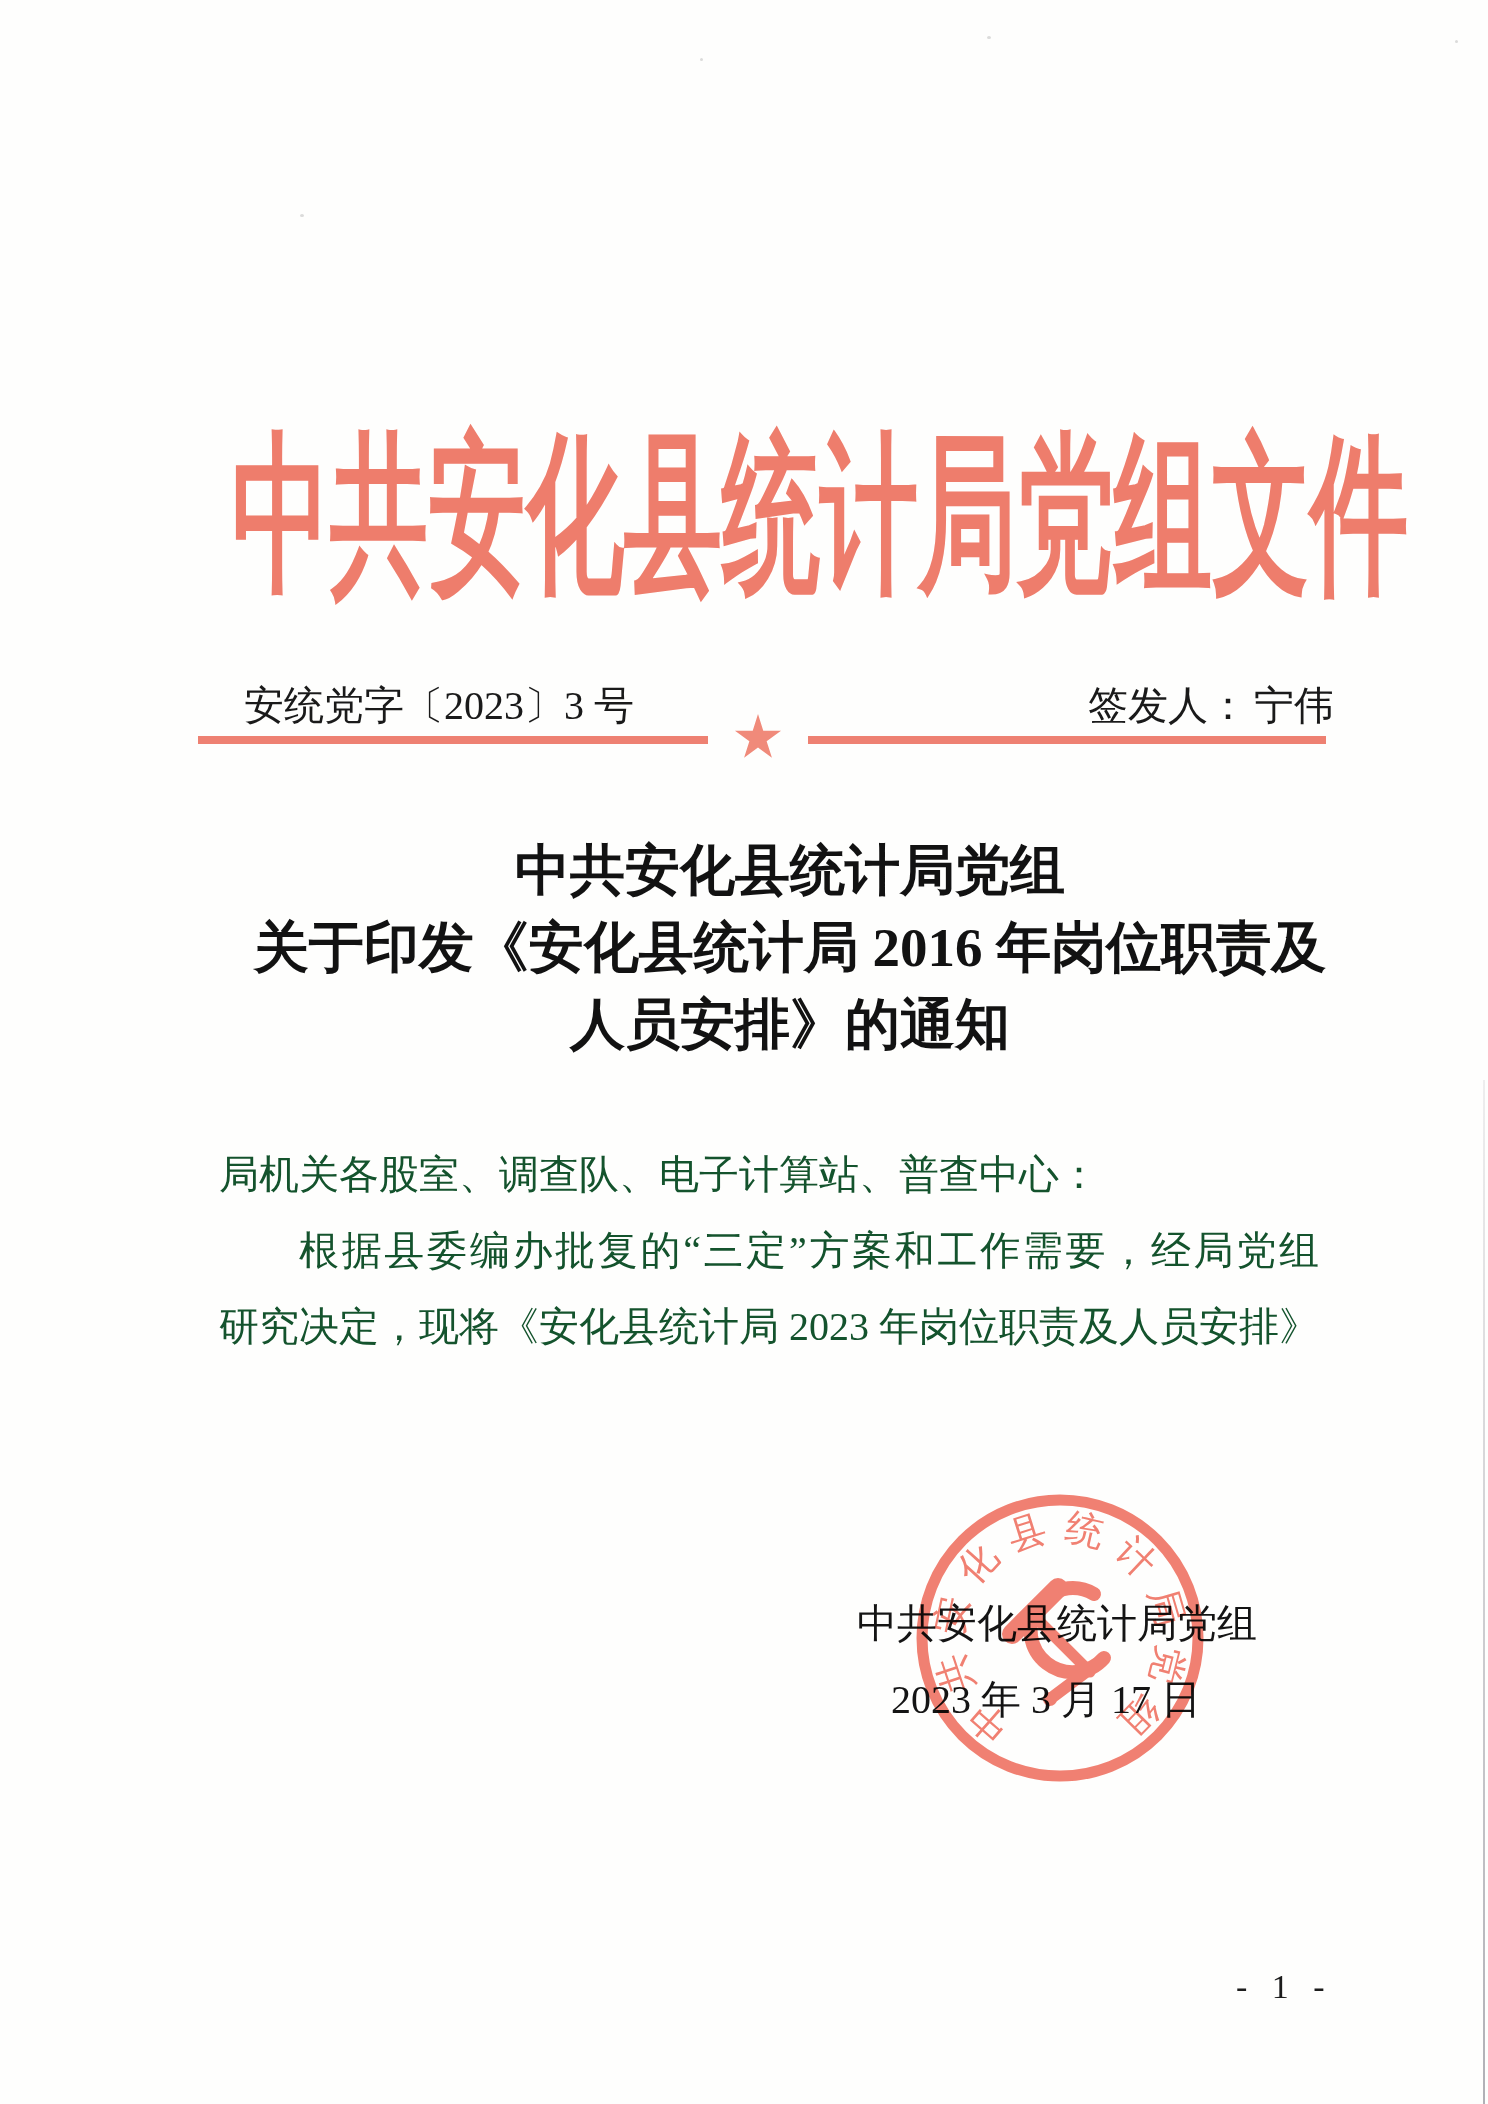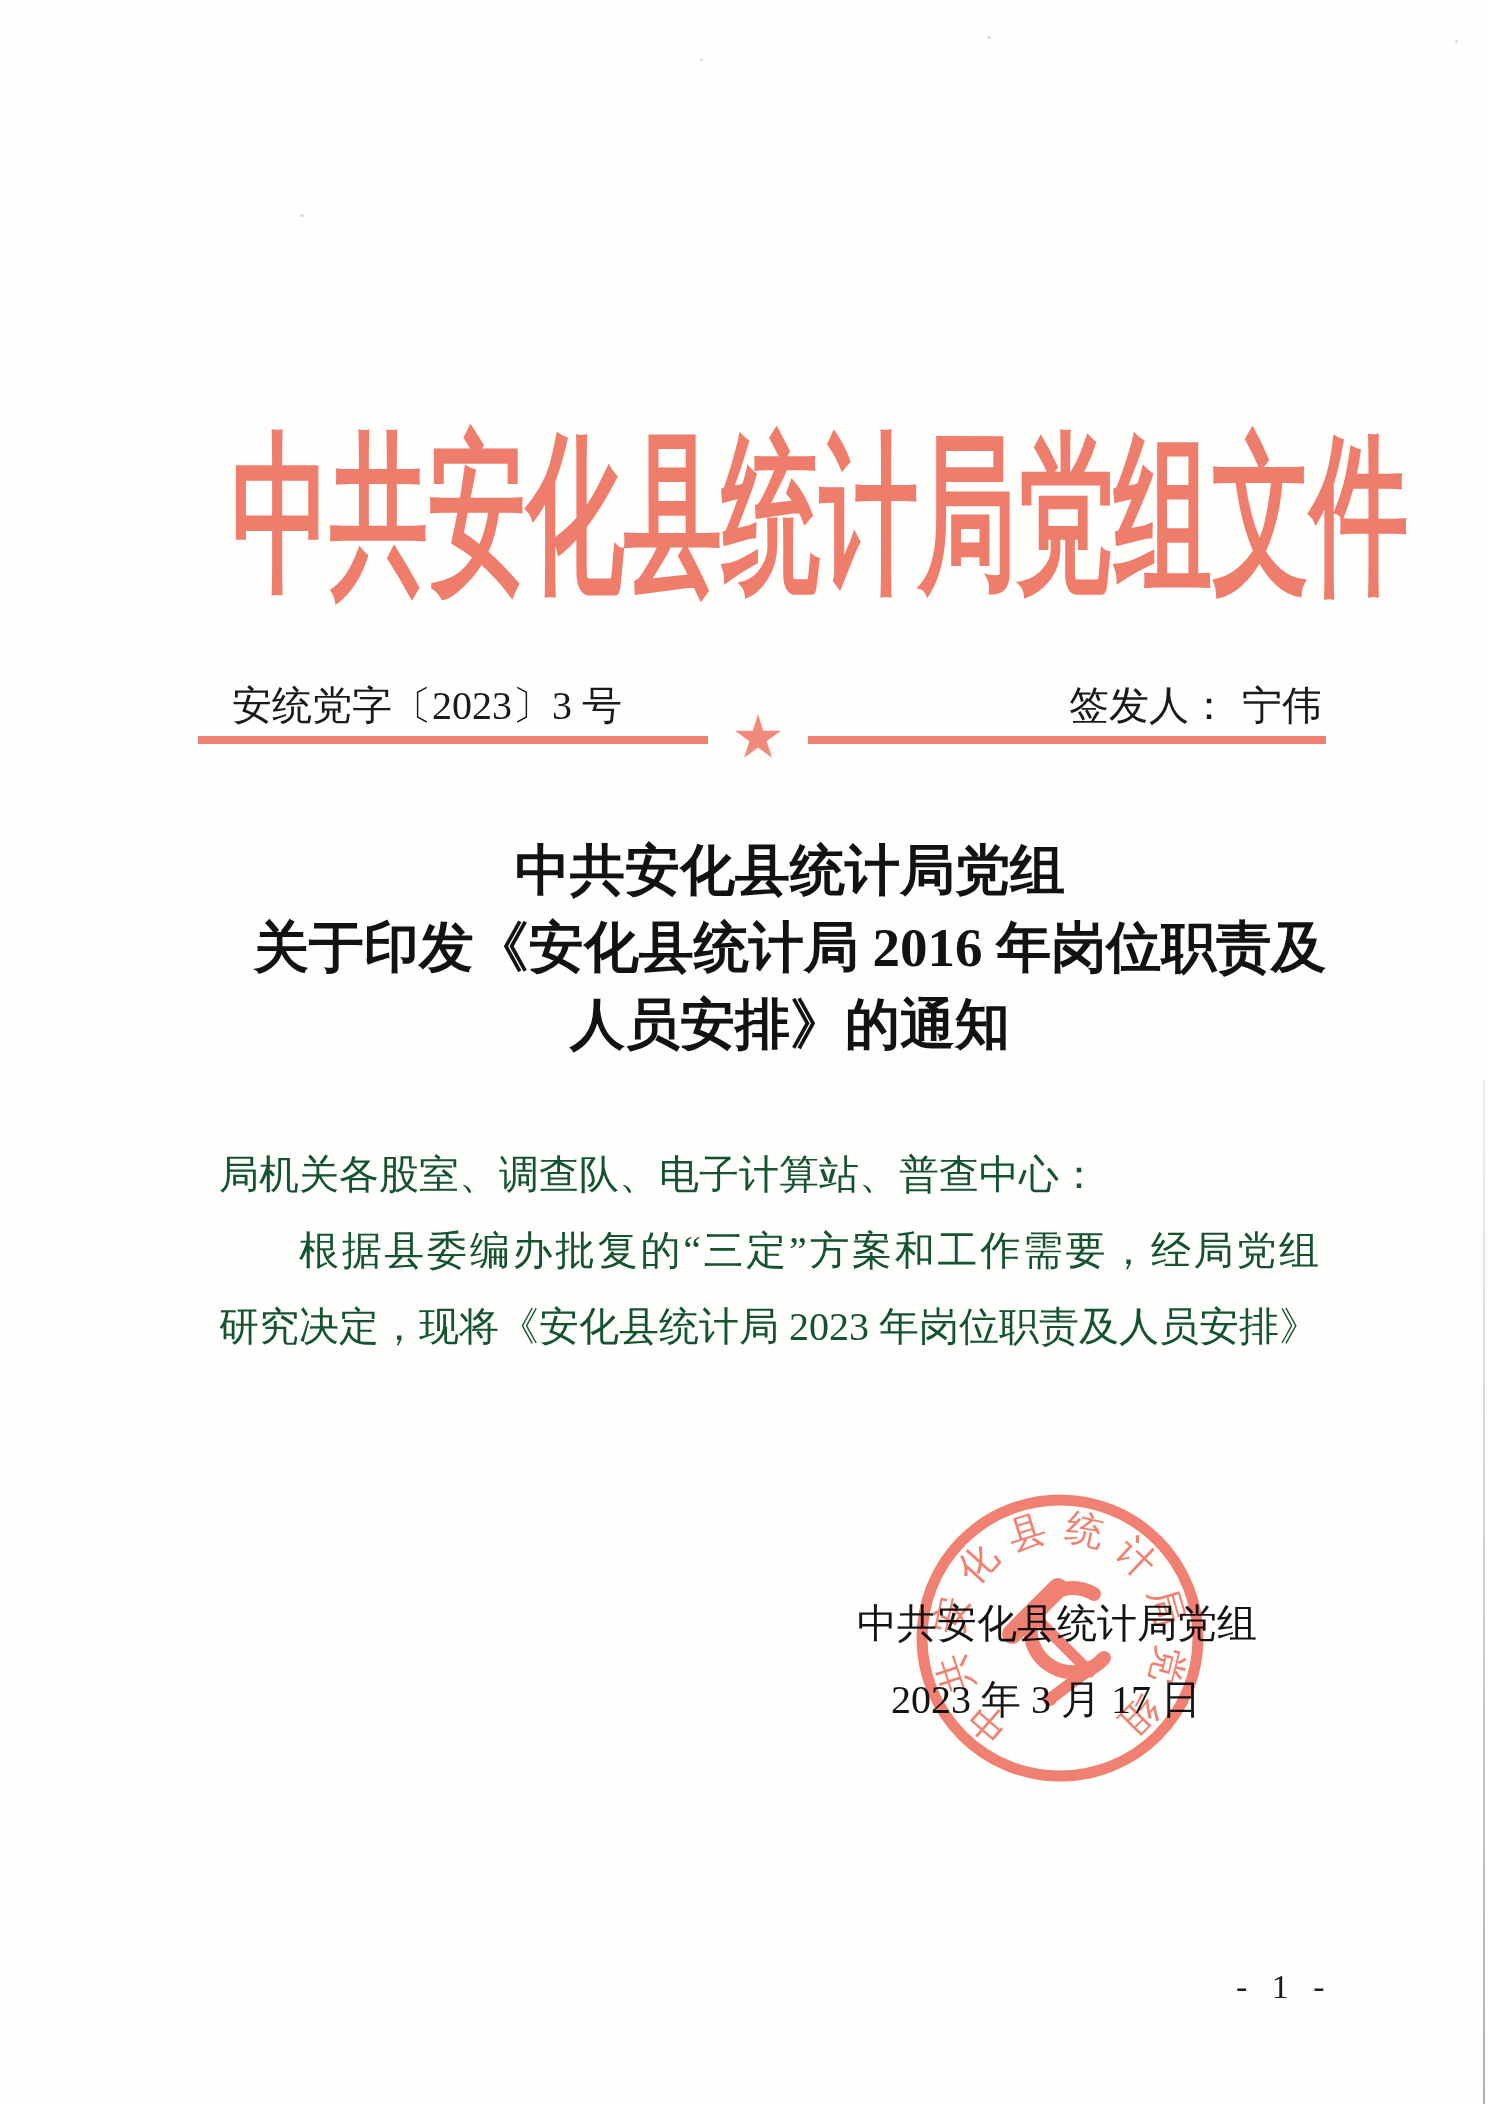--- a/index.html
+++ b/index.html
@@ -17,26 +17,26 @@
     text-align:center;
     font-size:98px;font-weight:bold;
     letter-spacing:0px;
     color:#ee7d6c;
     transform:scaleY(1.76);
     transform-origin:top center;
     white-space:nowrap;
   }
   
   .docrow{
-    position:absolute;left:232px;top:684px;width:1090px;
+    position:absolute;left:244px;top:684px;width:1090px;
     display:flex;justify-content:space-between;align-items:flex-end;
     font-size:40px;line-height:44px;color:#1a1a1a;
     white-space:nowrap;
   }
-  .issuer .label{margin-right:13px;}
+  .issuer .label{margin-right:6px;}
   
   .divider-seg{position:absolute;height:8px;background:#ee8172;top:736px;}
   .seg-left{left:198px;width:510px;}
   .seg-right{left:808px;width:518px;}
   .star{
     position:absolute;left:734px;top:714px;width:48px;height:48px;
     background:#f08a7a;
     clip-path:polygon(50% 0%,61% 35%,98% 35%,68% 57%,79% 91%,50% 70%,21% 91%,32% 57%,2% 35%,39% 35%);
   }
   

